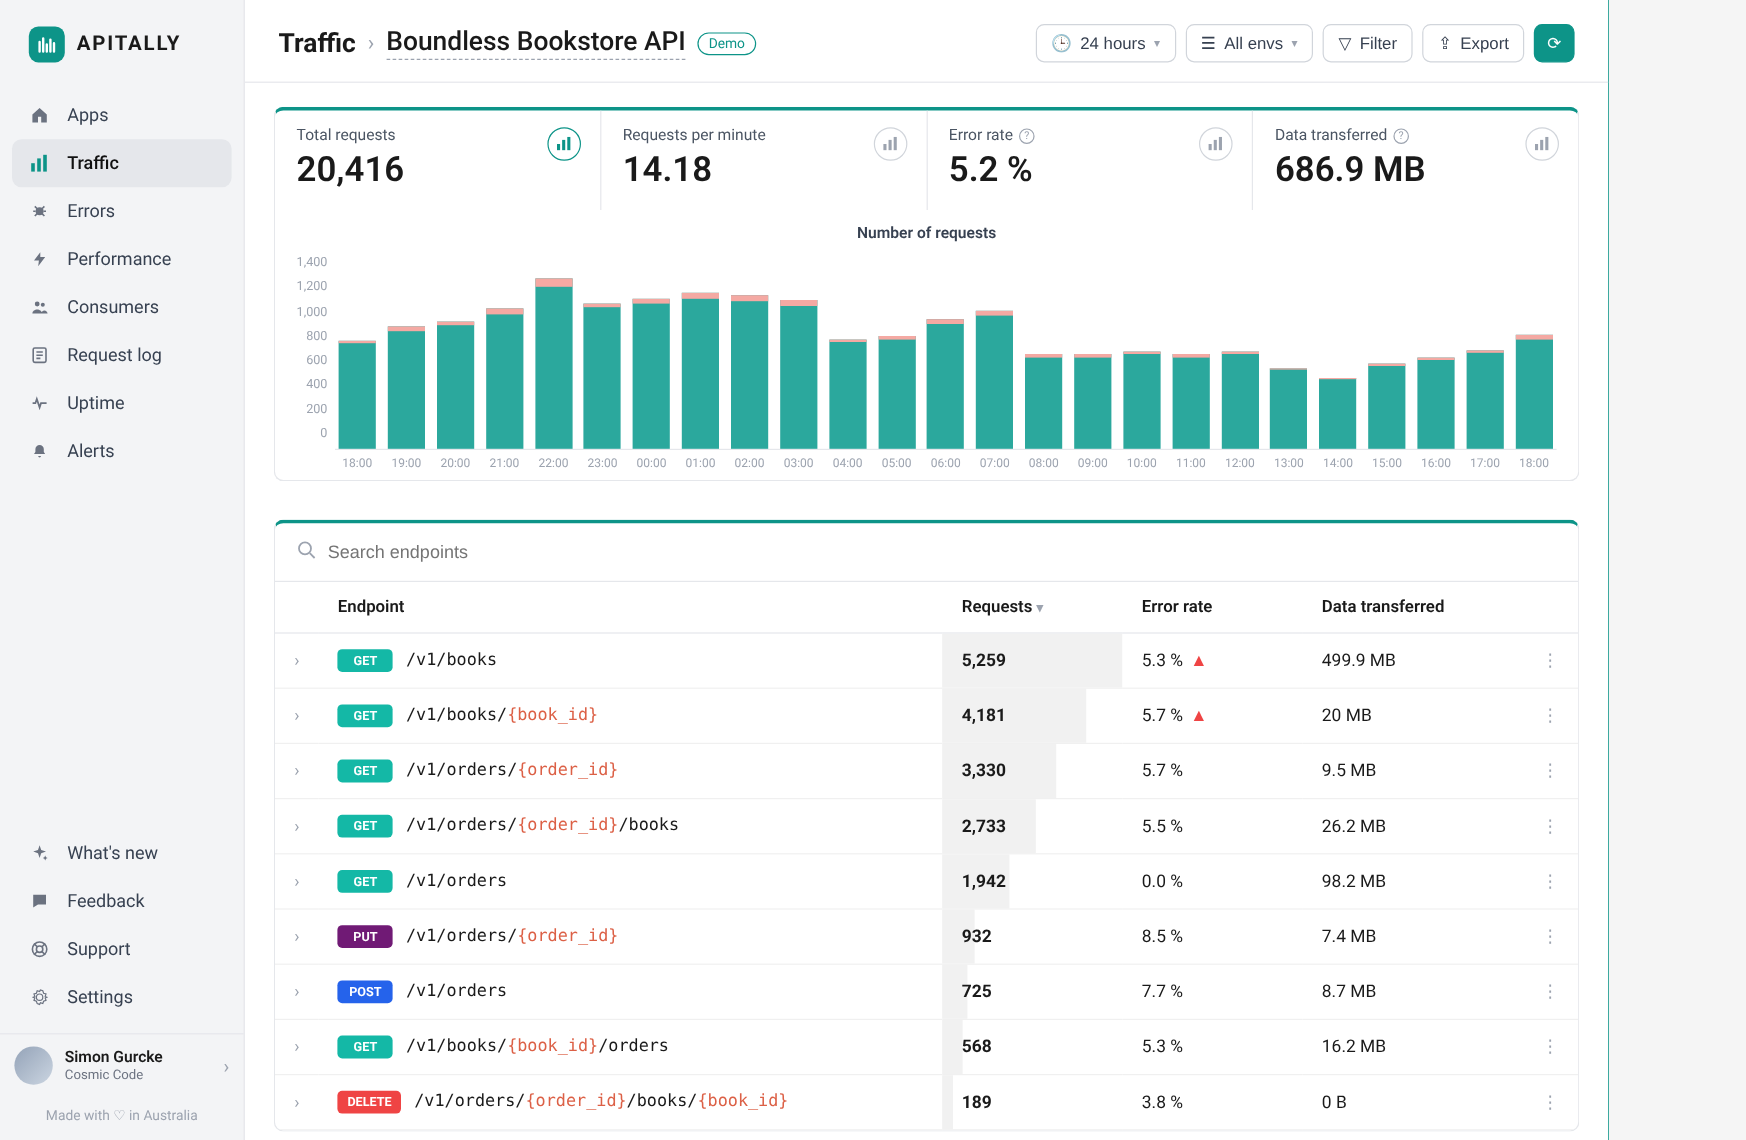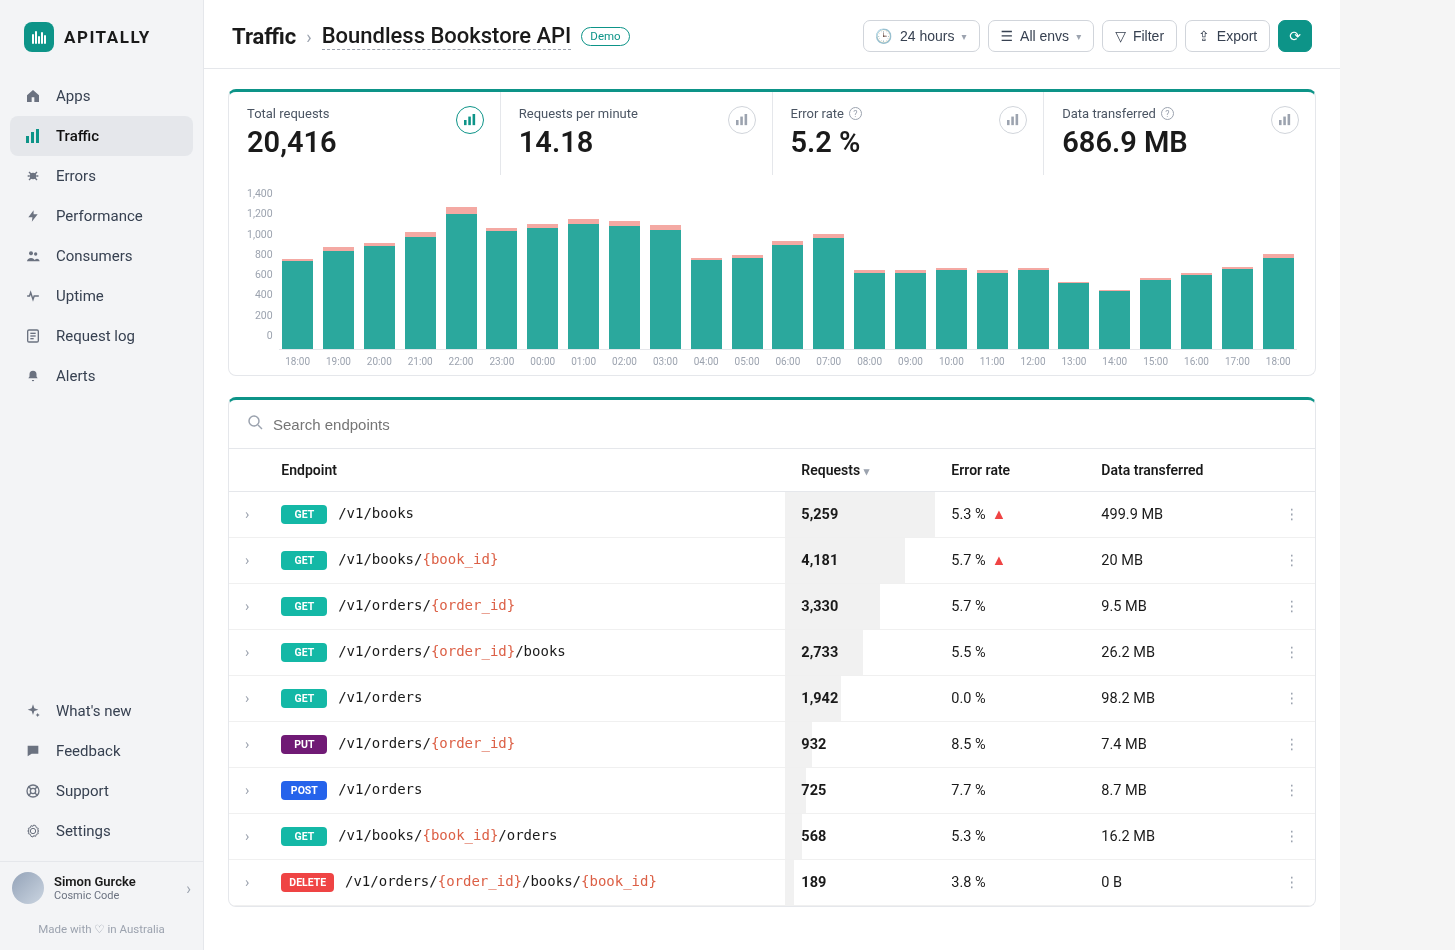--- a/index.html
+++ b/index.html
@@ -26,21 +26,21 @@
 .breadcrumb { display: flex; align-items: center; gap: 10px; font-size: 22px; }
 .breadcrumb .root { font-weight: 700; }
 .breadcrumb .sep { color: #9ca3af; font-size: 18px; }
 .breadcrumb .api-name { font-weight: 500; border-bottom: 1px dashed #9ca3af; padding-bottom: 1px; }
 .demo-badge { font-size: 11.5px; color: #0d9488; border: 1px solid #0d9488; border-radius: 10px; padding: 1.5px 8px; }
 .toolbar { display: flex; gap: 8px; }
 .btn { display: flex; align-items: center; gap: 7px; border: 1px solid #d1d5db; background: #fff; border-radius: 7px; padding: 7px 12px; font-size: 14px; cursor: pointer; color: #374151; }
 .btn .caret { font-size: 10px; color: #9ca3af; }
 .btn-refresh { background: #0d9488; border-color: #0d9488; color: #fff; padding: 7px 10px; }
 .content { padding: 20px 24px; }
-.stats-card { border: 1px solid #e5e7eb; border-top: 3px solid #0d9488; border-radius: 8px; overflow: hidden; margin-bottom: 21px; }
+.stats-card { border: 1px solid #e5e7eb; border-top: 3px solid #0d9488; border-radius: 8px; overflow: hidden; margin-bottom: 32px; }
 .stats-row { display: flex; }
 .stat { flex: 1; padding: 14px 18px 16px; position: relative; border-right: 1px solid #e5e7eb; }
 .stat:last-child { border-right: none; }
 .stat-label { font-size: 13px; color: #4b5563; display: flex; align-items: center; gap: 5px; }
 .stat-value { font-size: 29px; font-weight: 600; margin-top: 4px; }
 .stat-icon { position: absolute; top: 14px; right: 16px; width: 28px; height: 28px; border: 1.5px solid #d1d5db; border-radius: 50%; display: flex; align-items: center; justify-content: center; color: #9ca3af; font-size: 12px; }
 .stat:first-child .stat-icon { border-color: #0d9488; color: #0d9488; }
 .chart-area { padding: 12px 18px 8px; }
 .chart-title { text-align: center; font-size: 13px; font-weight: 600; color: #374151; margin-bottom: 10px; }
 .chart { display: flex; height: 180px; }
@@ -130,36 +130,36 @@
             <svg width="16" height="16" viewBox="0 0 24 24" fill="currentColor">
               <circle cx="9" cy="8" r="3"></circle>
               <circle cx="16" cy="9" r="2.5"></circle>
               <path d="M3 20c0-3 3-5 6-5s6 2 6 5M14 20c0-2 2-4 4-4s4 2 4 4"></path>
             </svg>
           </span>
           <span class="nav-label">Consumers</span>
         </div>
         <div class="nav-item">
           <span class="nav-icon">
-            <svg width="16" height="14" viewBox="0 0 24 24" fill="currentColor">
-              <path d="M2 12h4l2-6 4 12 2-6h8" fill="none" stroke="currentColor" stroke-width="2.5"></path>
-            </svg>
-          </span>
-          <span class="nav-label">Uptime</span>
-        </div>
-        <div class="nav-item">
-          <span class="nav-icon">
             <svg width="16" height="16" viewBox="0 0 24 24" fill="currentColor">
               <rect x="4" y="3" width="16" height="18" rx="2" fill="none" stroke="currentColor" stroke-width="2"></rect>
               <line x1="8" y1="8" x2="16" y2="8" stroke="currentColor" stroke-width="2"></line>
               <line x1="8" y1="12" x2="16" y2="12" stroke="currentColor" stroke-width="2"></line>
               <line x1="8" y1="16" x2="13" y2="16" stroke="currentColor" stroke-width="2"></line>
             </svg>
           </span>
           <span class="nav-label">Request log</span>
+        </div>
+        <div class="nav-item">
+          <span class="nav-icon">
+            <svg width="16" height="14" viewBox="0 0 24 24" fill="currentColor">
+              <path d="M2 12h4l2-6 4 12 2-6h8" fill="none" stroke="currentColor" stroke-width="2.5"></path>
+            </svg>
+          </span>
+          <span class="nav-label">Uptime</span>
         </div>
         <div class="nav-item">
           <span class="nav-icon">
             <svg width="14" height="16" viewBox="0 0 24 24" fill="currentColor">
               <path d="M12 3a6 6 0 00-6 6v4l-2 3h16l-2-3V9a6 6 0 00-6-6zM10 19a2 2 0 004 0"></path>
             </svg>
           </span>
           <span class="nav-label">Alerts</span>
         </div>
       </nav>
@@ -285,20 +285,21 @@
     <div class="stat-icon">
                 <svg width="14" height="12" viewBox="0 0 16 14" fill="none">
                   <rect x="1" y="7" width="3" height="6" fill="currentColor"></rect>
                   <rect x="6" y="3" width="3" height="10" fill="currentColor"></rect>
                   <rect x="11" y="0" width="3" height="13" fill="currentColor"></rect>
                 </svg>
               </div>
             </div>
           </div>
         <div class="chart-area">
+          <div class="chart-title">Number of requests</div>
           <div class="chart">
             <div class="y-axis" id="y-axis">
                 <div>1,400</div>
                 <div>1,200</div>
                 <div>1,000</div>
                 <div>800</div>
                 <div>600</div>
                 <div>400</div>
                 <div>200</div>
                 <div>0</div>

